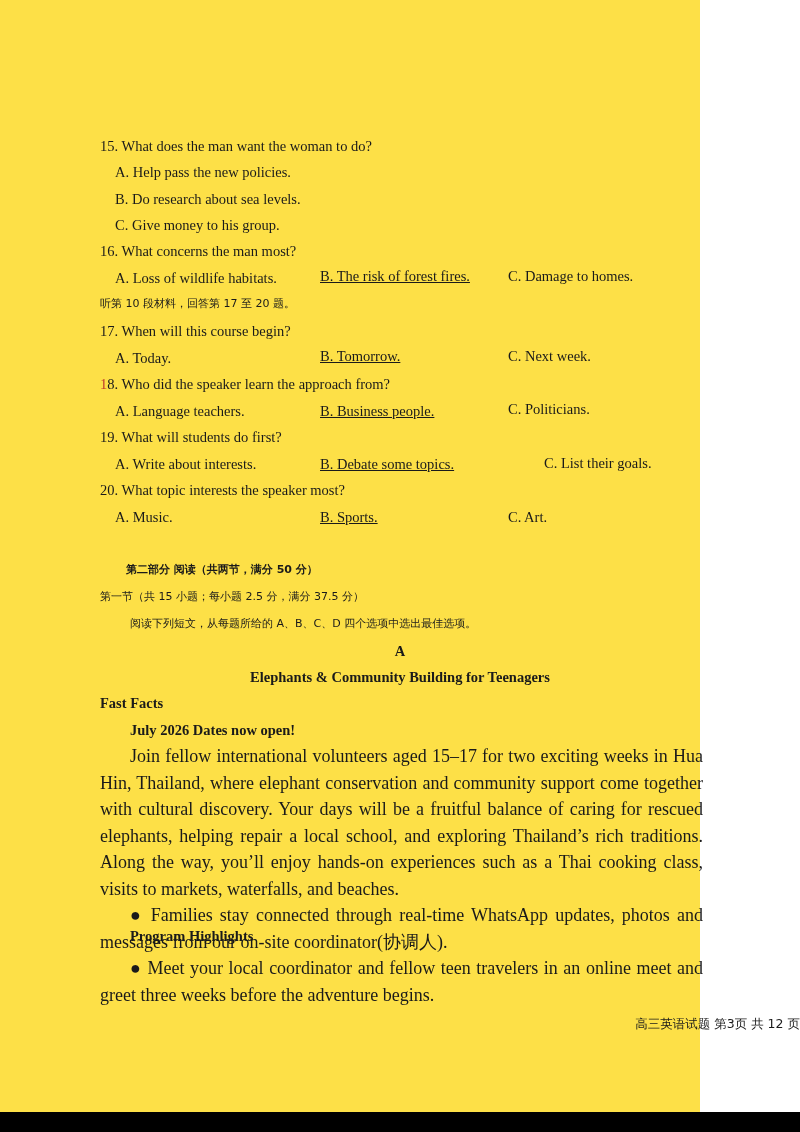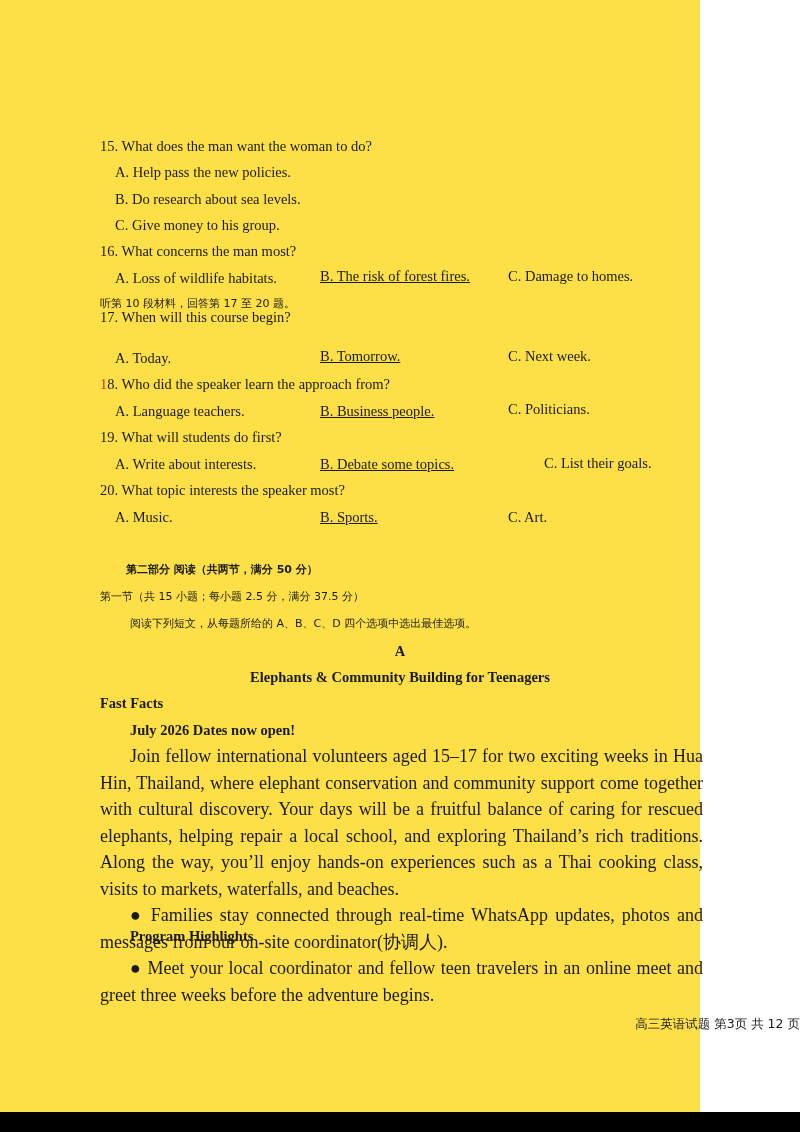--- a/index.html
+++ b/index.html
@@ -78,21 +78,21 @@
   <div class="line q" style="top:242px;">
     <span>16.</span>
     <span>What concerns the man most?</span>
   </div>
   <div class="line opt" style="top:269px;">A. Loss of wildlife habitats.</div>
   <div class="line optB" style="top:267px;">B. The risk of forest fires.</div>
   <div class="line optC" style="top:267px;">C. Damage to homes.</div>
 
   <div class="line q zh" style="top:295px;">听第 10 段材料，回答第 17 至 20 题。</div>
 
-  <div class="line q" style="top:308px;">
+  <div class="line q" style="top:322px;">
     <span>17.</span>
     <span>When will this course begin?</span>
   </div>
   <div class="line opt" style="top:349px;">A. Today.</div>
   <div class="line optB" style="top:347px;">B. Tomorrow.</div>
   <div class="line optC" style="top:347px;">C. Next week.</div>
 
   <div class="line q" style="top:375px;">
     <span class="red-mark">1</span><span>8.</span>
     <span>Who did the speaker learn the approach from?</span>

